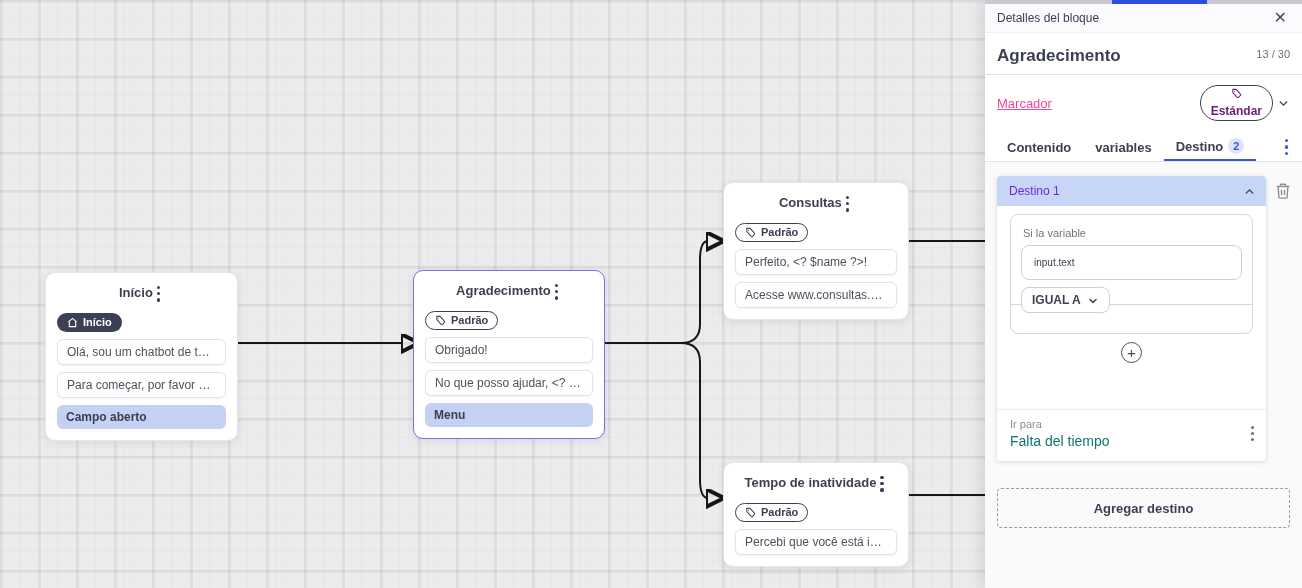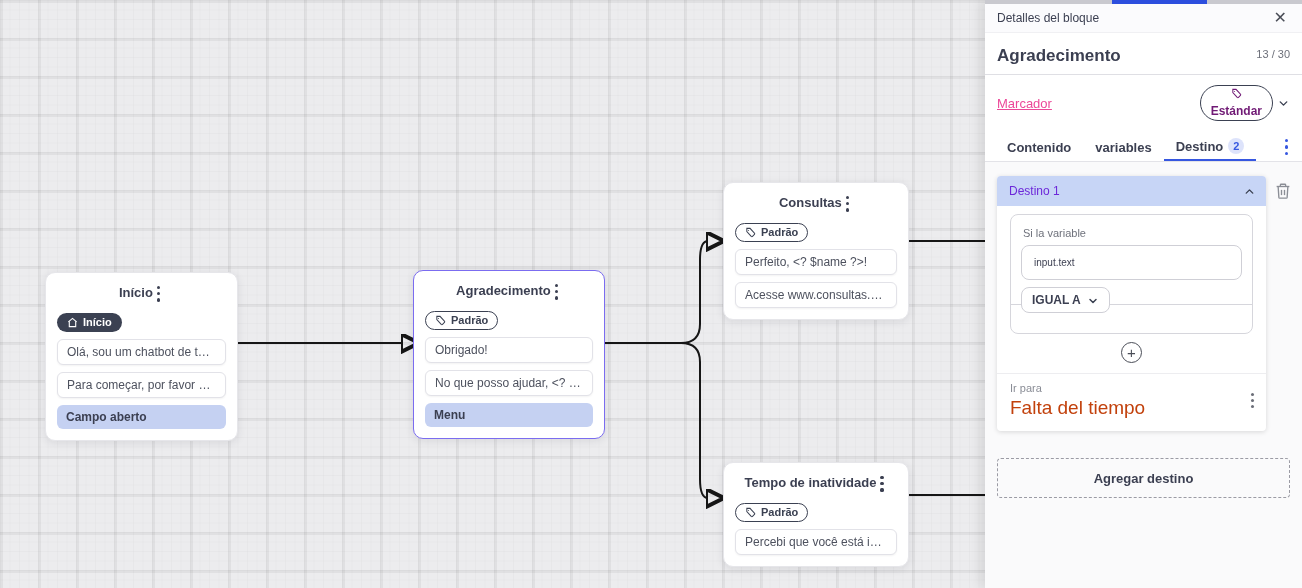--- a/index.html
+++ b/index.html
@@ -132,24 +132,24 @@
   }
   .op-chip .chev { width:12px; height:12px; }
   .add-cond { display:flex; justify-content:center; padding:8px 0 10px; }
   .plus-circle {
     width:21px; height:21px; border-radius:50%; border:1.6px solid #4a4d57;
     color:#4a4d57; display:flex; align-items:center; justify-content:center; cursor:pointer;
     font-size:15px; line-height:1; background:#fff;
   }
   .goto-row {
     border-top:1px solid #ededf0; padding:8px 8px 12px 13px;
-    display:flex; align-items:center; justify-content:space-between;
+    display:flex; align-items:center; justify-content:space-between;margin-top:36px;
   }
   .goto-label { font-size:11px; color:#8a8d96; margin-bottom:3px; }
-  .goto-value { font-size:19px; color:#c2410c; }
+  .goto-value { font-size:14px; color:#0f766e; }
 
   .add-dest-btn {
     margin-top:27px; height:40px; border:1.6px dashed #9b9ba4; border-radius:4px;
     display:flex; align-items:center; justify-content:center;
     font-size:13px; font-weight:bold; color:#3b3f51; cursor:pointer; background:transparent;
   }
 </style>
 </head>
 <body>
 

